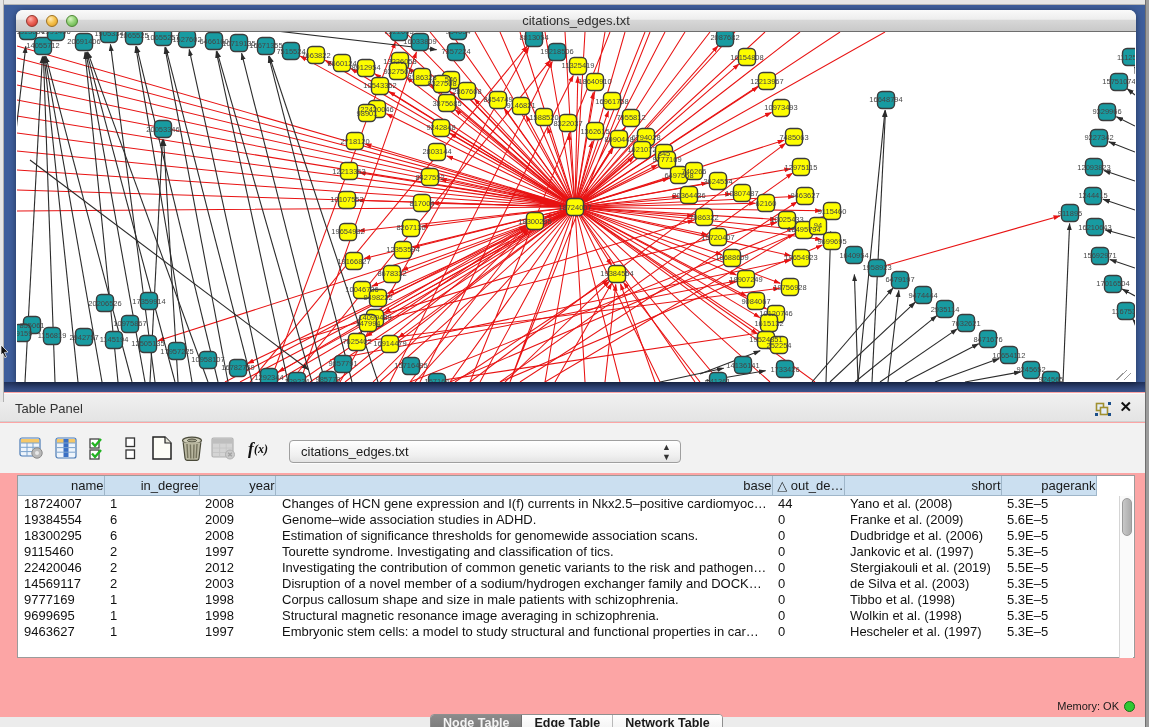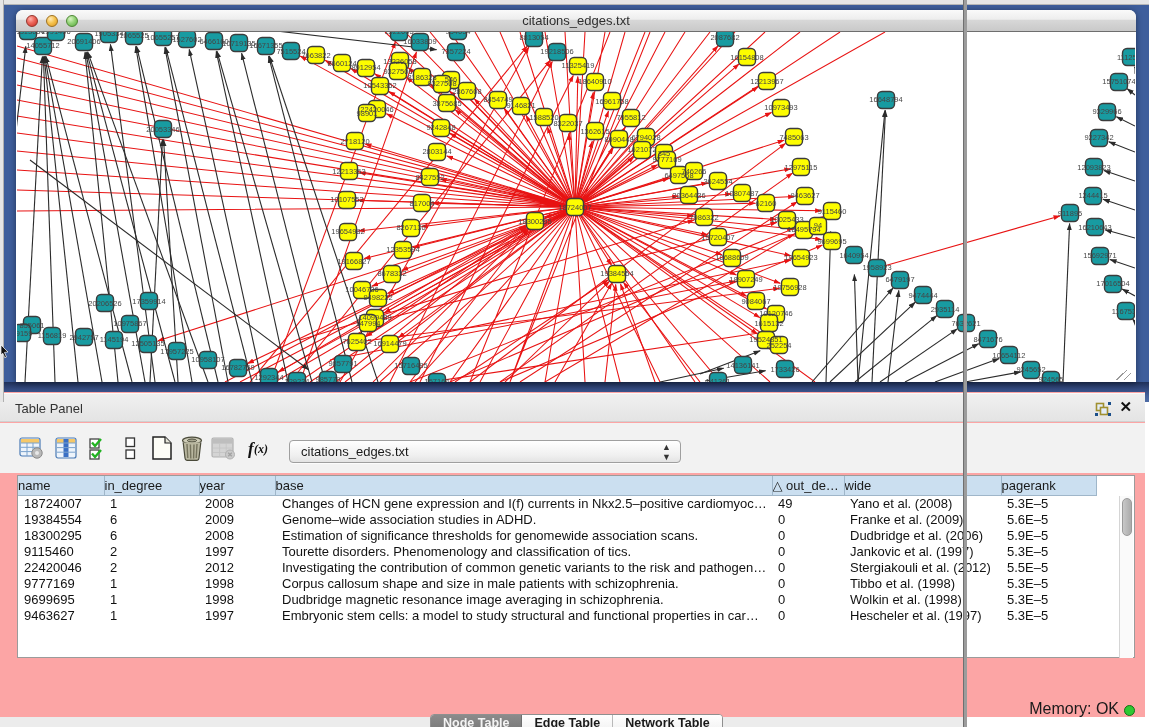--- a/index.html
+++ b/index.html
@@ -1,15 +1,15 @@
 <!DOCTYPE html>
 <html><head><meta charset="utf-8"><style>
 * { margin:0; padding:0; box-sizing:border-box; }
 html,body { width:1149px; height:727px; overflow:hidden; font-family:"Liberation Sans", sans-serif; }
-#root { position:relative; width:967px; height:727px; background:#ececec; }
+#root { position:relative; width:1149px; height:727px; background:#ececec; }
 #desktop { position:absolute; left:0; top:0; width:1149px; height:402px; background:#3e5e9c; }
 #deskbottom { position:absolute; left:0; top:382px; width:1149px; height:20px; background:linear-gradient(180deg,#20315a 0%,#33497e 35%,#45619c 70%,#4f6da6 100%); z-index:2; }
 #topgray { position:absolute; left:0; top:0; width:1149px; height:5px; background:#e6e6e6; border-bottom:1px solid #b5b5b5; z-index:5; }
 #leftgray { position:absolute; left:0; top:0; width:4px; height:402px; background:#e6e6e6; border-right:1px solid #b0b0b0; z-index:5; }
 #rightgray { position:absolute; right:0; top:0; width:4px; height:727px; background:#9c9c9c; border-left:1px solid #6f6f6f; z-index:9; }
 #window { position:absolute; left:16px; top:10px; width:1120px; height:372px; border-radius:7px 7px 0 0;
   box-shadow:0 1px 6px rgba(0,0,0,0.45); background:#fff; z-index:2; }
 #titlebar { position:absolute; left:0; top:0; width:100%; height:22px; border-radius:7px 7px 0 0;
   background:linear-gradient(180deg,#fafafa 0%,#ededed 45%,#d8d8d8 46%,#c9c9c9 100%);
   border-bottom:1px solid #6e6e6e; }
@@ -25,32 +25,32 @@
 #tpfloat { position:absolute; right:33px; top:7px; }
 #tpclose { position:absolute; right:13px; top:4px; font-size:15px; font-weight:bold; color:#111; }
 #toolbar { position:absolute; left:0; top:31px; width:100%; height:50px; background:#f2f2f2; }
 .tbicons { position:absolute; left:6px; top:9px; }
 #dropdown { position:absolute; left:289px; top:17px; width:392px; height:23px; border:1px solid #9f9f9f; border-radius:4px;
   background:linear-gradient(#ffffff,#efefef 70%,#e3e3e3); box-shadow:0 1px 1px rgba(255,255,255,.8); }
 #dropdown .txt { position:absolute; left:11px; top:3px; font-size:13px; color:#1a1a1a; }
 #dropdown .arr { position:absolute; right:9px; top:1px; font-size:9px; color:#333; line-height:10px; }
 #tablewrap { position:absolute; left:17px; top:83px; width:1118px; height:183px; background:#fff; border:1px solid #9b9b9b; }
 table { border-collapse:collapse; table-layout:fixed; width:1078px; font-size:13px; }
-th { background:#cbdff0; font-weight:normal; font-size:13px; color:#1a1a1a; height:19px; border-right:1px solid #9fb6c9; border-bottom:1px solid #9fb6c9; text-align:left; padding:0; overflow:hidden; white-space:nowrap; }
+th { background:#cbdff0; font-weight:normal; font-size:13px; color:#1a1a1a; height:19px; border-right:1px solid #9fb6c9; border-bottom:1px solid #9fb6c9; text-align:right; padding:0; overflow:hidden; white-space:nowrap; }
 td { height:16px; padding:0 0 0 6px; color:#111; white-space:nowrap; overflow:hidden; font-size:13px; }
 col.c1 { width:86px; } col.c2 { width:95px; } col.c3 { width:76px; } col.c4 { width:497px; }
 col.c5 { width:72px; } col.c6 { width:157px; } col.c7 { width:95px; }
 td.c4 { padding-left:7px; }
 #vscroll { position:absolute; right:1px; top:20px; width:14px; height:162px; background:#fafafa; border-left:1px solid #d5d5d5; }
 #vthumb { position:absolute; left:1.5px; top:2px; width:10px; height:38px; background:linear-gradient(90deg,#c8c8c8,#ababab); border-radius:5px; border:1px solid #9a9a9a; }
 #tabs { position:absolute; left:430px; top:274px; height:19px; display:flex; border:1px solid #8f8f8f; border-radius:4px; overflow:hidden; background:#fff;margin-top:48px; }
 #tabs .seg { font-weight:bold; font-size:12.5px; line-height:17px; padding:0 12px; color:#1a1a1a; background:linear-gradient(#ffffff,#f1f1f1); border-right:1px solid #b9b9b9; }
 #tabs .seg.sel { background:linear-gradient(#8b8b8b,#777777); color:#f4f4f4; border-right:1px solid #6f6f6f; }
 #tabs .seg:last-child { border-right:none; }
-#status { position:absolute; right:10px; top:308px; font-size:16px; color:#1a1a1a; }
+#status { position:absolute; right:10px; top:308px; font-size:11px; color:#1a1a1a; }
 #status .dot { display:inline-block; width:11px; height:11px; border-radius:50%; background:#2fc832; border:1px solid #156e18; vertical-align:-2px; margin-left:5px; }
 </style></head>
 <body>
 <div id="root">
   <div id="desktop"></div>
   <div id="deskbottom"></div>
   <div id="topgray"></div>
   <div id="leftgray"></div>
   <div id="window">
     <div id="titlebar">
@@ -602,29 +602,29 @@
             <col class="c6">
             <col class="c7">
           </colgroup>
         <tbody>
             <tr>
               <th>name</th>
               <th>in_degree</th>
               <th>year</th>
               <th>base</th>
               <th>△ out_de…</th>
-              <th>wide</th>
+              <th>short</th>
               <th>pagerank</th>
             </tr>
         <tr>
               <td class="c1">18724007</td>
               <td class="c2">1</td>
               <td class="c3">2008</td>
               <td class="c4">Changes of HCN gene expression and I(f) currents in Nkx2.5–positive cardiomyoc…</td>
-              <td class="c5">49</td>
+              <td class="c5">44</td>
               <td class="c6">Yano et al. (2008)</td>
               <td class="c7">5.3E–5</td>
             </tr>
             <tr>
               <td class="c1">19384554</td>
               <td class="c2">6</td>
               <td class="c3">2009</td>
               <td class="c4">Genome–wide association studies in ADHD.</td>
               <td class="c5">0</td>
               <td class="c6">Franke et al. (2009)</td>
@@ -636,48 +636,57 @@
               <td class="c3">2008</td>
               <td class="c4">Estimation of significance thresholds for genomewide association scans.</td>
               <td class="c5">0</td>
               <td class="c6">Dudbridge et al. (2006)</td>
               <td class="c7">5.9E–5</td>
             </tr>
             <tr>
               <td class="c1">9115460</td>
               <td class="c2">2</td>
               <td class="c3">1997</td>
-              <td class="c4">Tourette disorders. Phenomenology and classification of tics.</td>
+              <td class="c4">Tourette syndrome. Investigating and classification of tics.</td>
               <td class="c5">0</td>
               <td class="c6">Jankovic et al. (1997)</td>
               <td class="c7">5.3E–5</td>
             </tr>
             <tr>
               <td class="c1">22420046</td>
               <td class="c2">2</td>
               <td class="c3">2012</td>
               <td class="c4">Investigating the contribution of common genetic variants to the risk and pathogen…</td>
               <td class="c5">0</td>
-              <td class="c6">Stergiakouli et al. (2012)</td>
+              <td class="c6">Stergiakouli et al. (2019)</td>
               <td class="c7">5.5E–5</td>
+            </tr>
+            <tr>
+              <td class="c1">14569117</td>
+              <td class="c2">2</td>
+              <td class="c3">2003</td>
+              <td class="c4">Disruption of a novel member of a sodium/hydrogen exchanger family and DOCK…</td>
+              <td class="c5">0</td>
+              <td class="c6">de Silva et al. (2003)</td>
+              <td class="c7">5.3E–5</td>
             </tr>
             <tr>
               <td class="c1">9777169</td>
               <td class="c2">1</td>
               <td class="c3">1998</td>
               <td class="c4">Corpus callosum shape and size in male patients with schizophrenia.</td>
               <td class="c5">0</td>
               <td class="c6">Tibbo et al. (1998)</td>
               <td class="c7">5.3E–5</td>
             </tr>
             <tr>
               <td class="c1">9699695</td>
               <td class="c2">1</td>
               <td class="c3">1998</td>
-              <td class="c4">Dudbridge magnetic resonance image averaging in schizophrenia.</td>
+              <td class="c4">Structural magnetic resonance image averaging in schizophrenia.</td>
               <td class="c5">0</td>
               <td class="c6">Wolkin et al. (1998)</td>
               <td class="c7">5.3E–5</td>
             </tr>
             <tr>
               <td class="c1">9463627</td>
               <td class="c2">1</td>
               <td class="c3">1997</td>
               <td class="c4">Embryonic stem cells: a model to study structural and functional properties in car…</td>
               <td class="c5">0</td>

